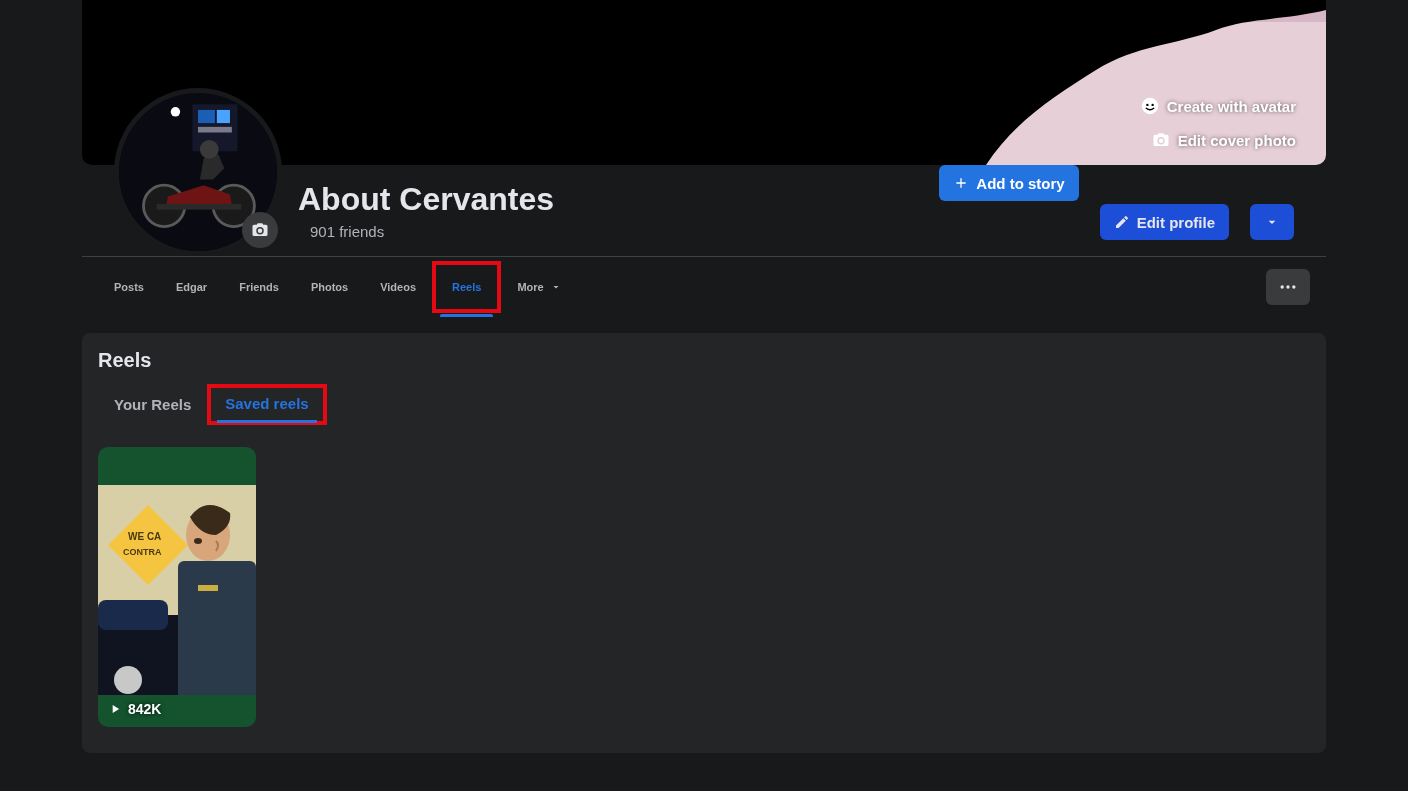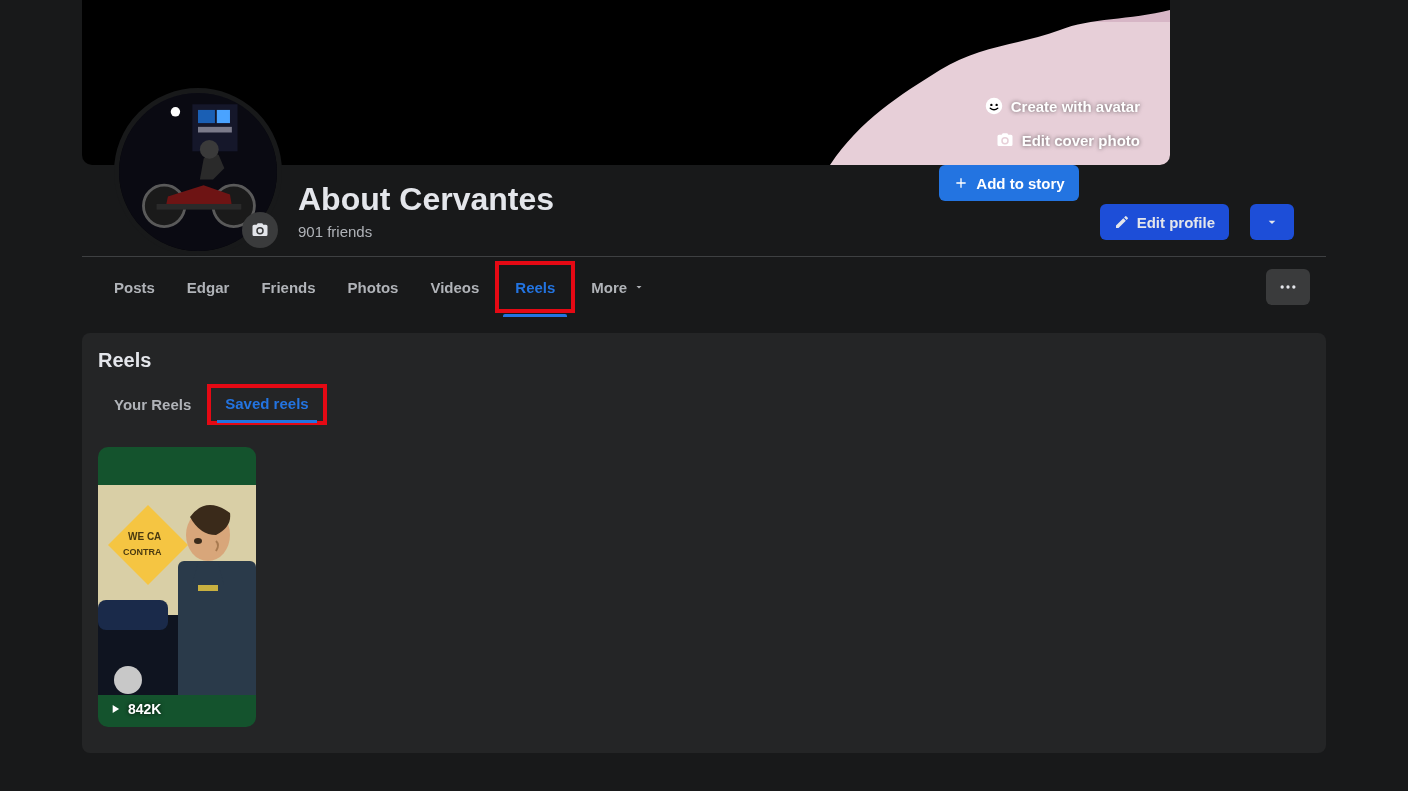--- a/index.html
+++ b/index.html
@@ -16,21 +16,21 @@
     padding: 0 0;
     display: flex;
     justify-content: center;
   }
   .content-col {
     width: 1244px;
     margin-left: 82px;
     margin-right: 82px;
   }
   .cover-wrap {
-    width: 1088px;
+    width: 1244px;
     height: 165px;
     background: #000;
     border-bottom-left-radius: 10px;
     border-bottom-right-radius: 10px;
     position: relative;
     overflow: hidden;
   }
   .cover-sky {
     position: absolute;
     right: 0; top: 0;
@@ -96,20 +96,21 @@
   .profile-name {
     font-size: 32px;
     font-weight: 800;
     color: #e4e6eb;
     line-height: 1.1;
   }
   .friends-count {
     font-size: 15px;
     color: #b0b3b8;
     margin-top: 6px;
+    margin-left: 12px;
   }
   .profile-actions {
     display: flex;
     gap: 21px;
     padding-bottom: 16px;
   }
   .btn {
     height: 36px;
     border: none;
     border-radius: 6px;
@@ -129,21 +130,21 @@
     align-items: center;
     padding: 0 16px;
     height: 60px;
     position: relative;
   }
   .tab {
     padding: 0 16px;
     height: 60px;
     display: flex;
     align-items: center;
-    font-size: 15px;
+    font-size: 11px;
     font-weight: 600;
     color: #b0b3b8;
     cursor: pointer;
     position: relative;
   }
   .tab.active { color: #2374e1; }
   .tab.active::after {
     content: '';
     position: absolute;
     left: 4px; right: 4px; bottom: 0;

